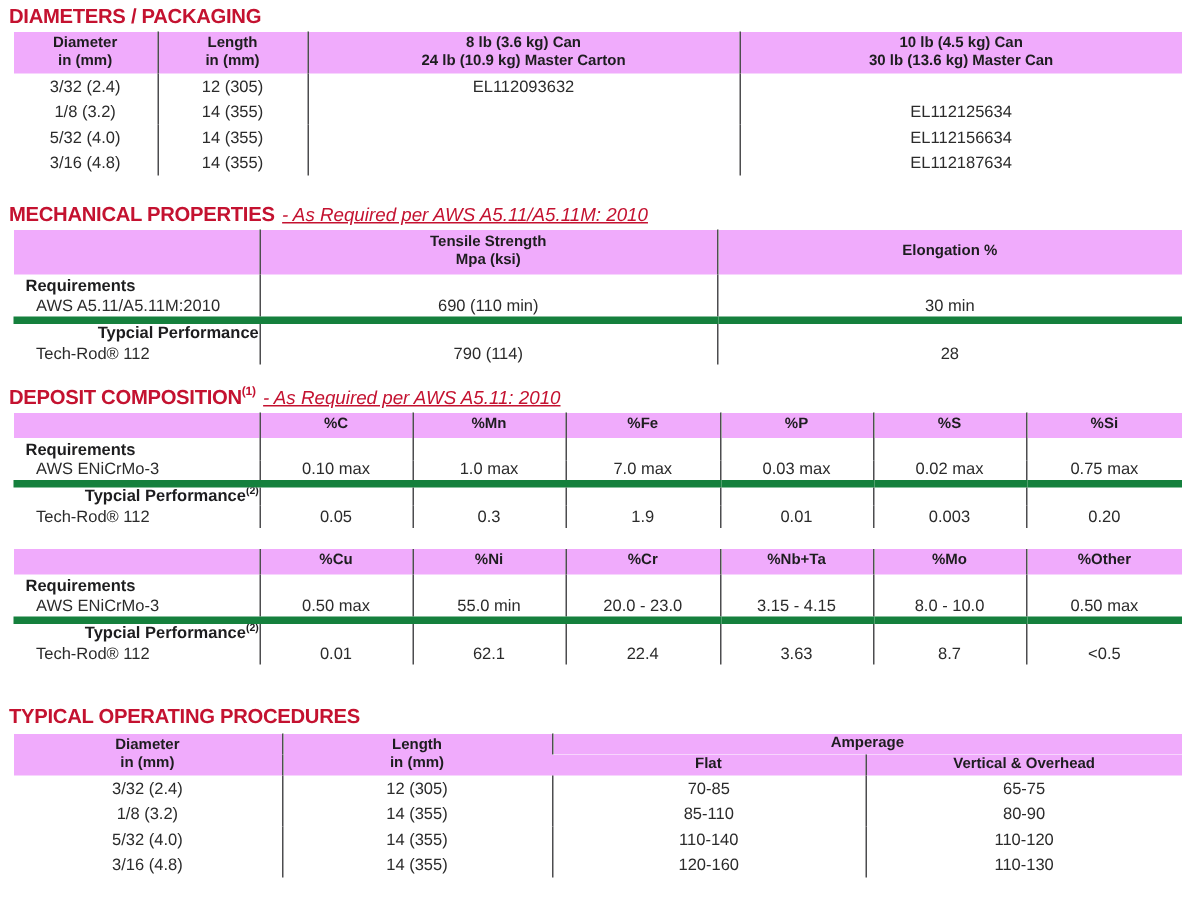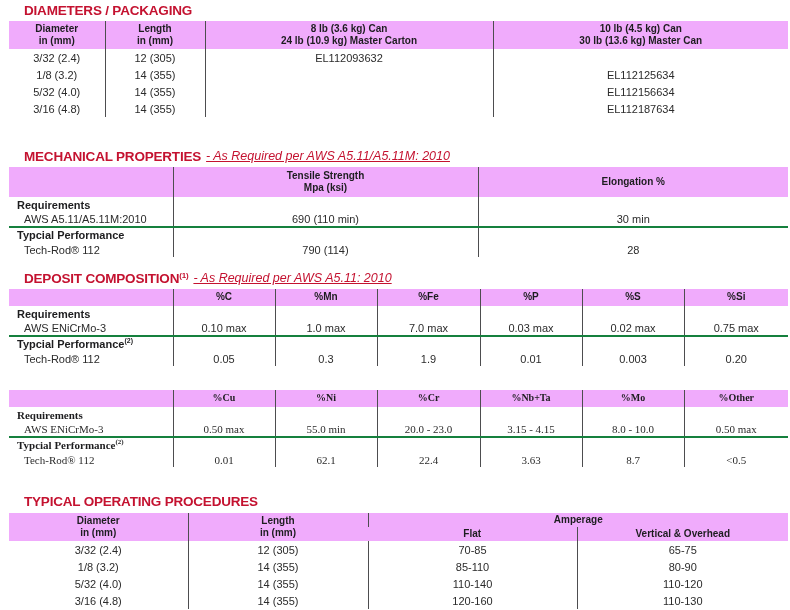--- a/index.html
+++ b/index.html
@@ -4,51 +4,51 @@
 <style>
   * { box-sizing: border-box; }
   html,body { margin:0; padding:0; }
   body {
     width:790px; height:610px; overflow:hidden; background:#ffffff;
     font-family:"Liberation Sans", sans-serif; color:#2b2b2b;
   }
   .page { padding-top:3px; }
 
   
-  .sec-title { display:flex; align-items:flex-start; padding-left:24px; color:#c41230; white-space:nowrap; }
+  .sec-title { display:flex; align-items:center; padding-left:6px; color:#c41230; white-space:nowrap; }
   .sec-title .main { font-weight:bold; font-size:13.5px; letter-spacing:-0.2px; }
   .sec-title sup.tfn { font-size:8px; font-weight:bold; line-height:0; }
   .sec-title .sub { font-style:italic; font-size:12.5px; margin-left:5px;text-decoration:underline; }
 
   
   table { border-collapse:collapse; table-layout:fixed; margin-left:9px; width:779px; font-size:11px; color:#2b2b2b; margin-top:3px; }
   th, td { padding:0; margin:0; vertical-align:middle; text-align:center; font-weight:normal; overflow:hidden; }
   tr.ghead th { background:#f0abfc; font-weight:bold; font-size:10px; color:#1d1d1f; line-height:1.25; }
   .pre { white-space:pre-line; }
   .vline { border-left:1px solid #4d4d4f; }
-  tr.sep td { border-top:2px solid #15803d; }
+  tr.sep td { border-top:5px solid #15803d;text-align:right; }
 
   .t1 td { height:17px; }
   .t1 tr.ghead th { height:28px; }
 
   .t2 td, .t3 td { height:15px; }
   .t2 tr.ghead th { height:30px; }
   .t3 tr.ghead th { height:17px; }
 
   .t5 td { height:17px; }
   .t5 tr.ghead th { height:14px; }
 
   .lbl  { text-align:left; padding-left:8px; }
   .lbl2 { text-align:left; padding-left:15px; }
   .b { font-weight:bold; color:#1d1d1f; }
   sup.fn { font-size:7px; font-weight:bold; line-height:0; }
 
-  .gap-s2 { margin-top:32px; }
+  .gap-s2 { margin-top:18px; }
   .gap-s3 { margin-top:14px; }
-  .gap-t3b { margin-top:24px;font-family:Liberation Serif, serif; }
+  .gap-t3b { margin-top:14px; }
   .gap-s4 { margin-top:27px; }
   .t5m { margin-top:4px; }
 </style>
 </head>
 <body>
 
 <div class="page">
 
   <div>
     <div class="sec-title">

